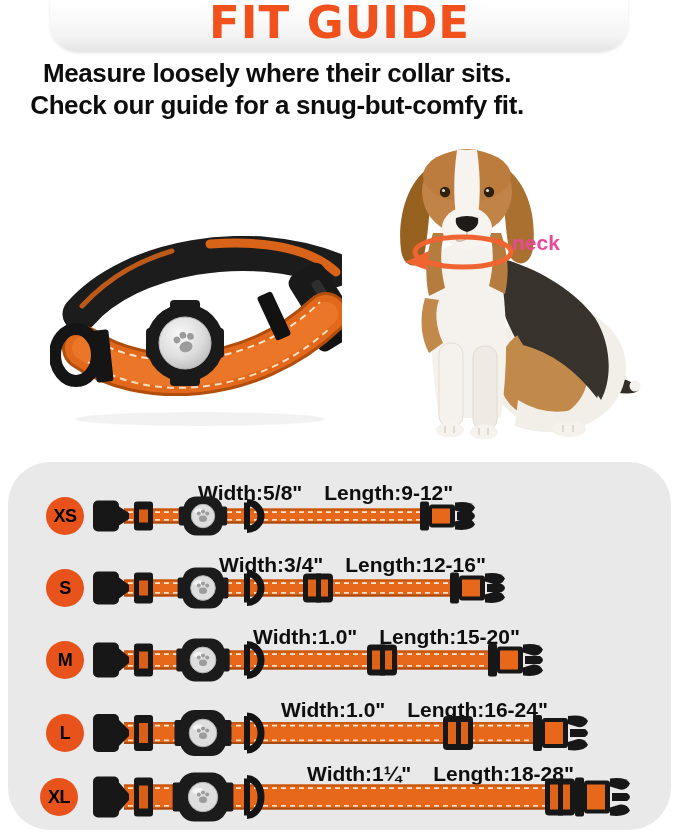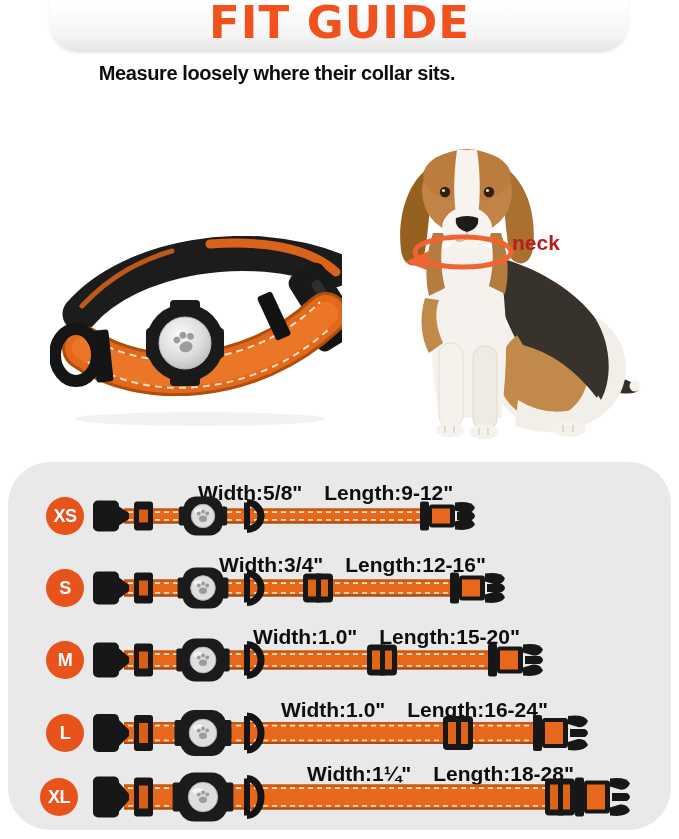--- a/index.html
+++ b/index.html
@@ -14,52 +14,53 @@
     background:linear-gradient(180deg,#ffffff 35%,#f4f4f4 78%,#e5e5e5 100%);
     box-shadow:0 1px 3px rgba(0,0,0,0.10);
   }
   #page-title{
     left:0;top:-4px;width:679px;text-align:center;margin:0;
     font-family:"DejaVu Sans","Liberation Sans",sans-serif;
     font-weight:bold;font-size:45px;letter-spacing:1px;color:#f1511d;
   }
   #subtitle{
     left:0;top:57px;width:554px;text-align:center;
-    font-weight:bold;font-size:20px;line-height:32px;color:#0d0d0d;letter-spacing:-0.4px;
+    font-weight:bold;font-size:26px;line-height:32px;color:#0d0d0d;letter-spacing:-0.4px;
   }
   
   #collar-photo{left:50px;top:236px;}
   #dog-photo{left:383px;top:138px;}
   #neck-label{
-    left:512px;top:231px;color:#b91c1c;font-weight:bold;font-size:21px;
+    left:512px;top:231px;color:#ec4899;font-weight:bold;font-size:21px;
   }
   
   #size-panel{
     left:8px;top:462px;width:663px;height:368px;border-radius:42px;background:#e9e9e9;
   }
   .size-badge{
     position:absolute;width:38px;height:38px;border-radius:50%;background:#e8521b;
-    color:#ffffff;font-weight:bold;display:flex;align-items:center;justify-content:center;
+    color:#000000;font-weight:bold;display:flex;align-items:center;justify-content:center;
     font-size:18px;letter-spacing:-0.5px;
   }
   .size-spec{
     position:absolute;display:flex;gap:22px;white-space:nowrap;
     font-weight:bold;font-size:21px;color:#0e0e0e;
   }
   .collar-svg{position:absolute;}
 </style>
 </head>
 <body>
 
 <div id="canvas">
 
   <div id="title-panel" class="abs"></div>
   <h1 id="page-title" class="abs">FIT GUIDE</h1>
   <div id="subtitle" class="abs">
     <div>Measure loosely where their collar sits.</div>
+    <div>Check our guide for a snug-but-comfy fit.</div>
   </div>
 
   <svg id="collar-photo" class="abs" width="292" height="195" viewBox="0 0 292 195">
     <defs>
       <radialGradient id="silverg" cx="40%" cy="35%" r="75%">
         <stop offset="0%" stop-color="#fafafa"></stop>
         <stop offset="60%" stop-color="#dcdcdc"></stop>
         <stop offset="100%" stop-color="#b7b7b7"></stop>
       </radialGradient>
     </defs>

